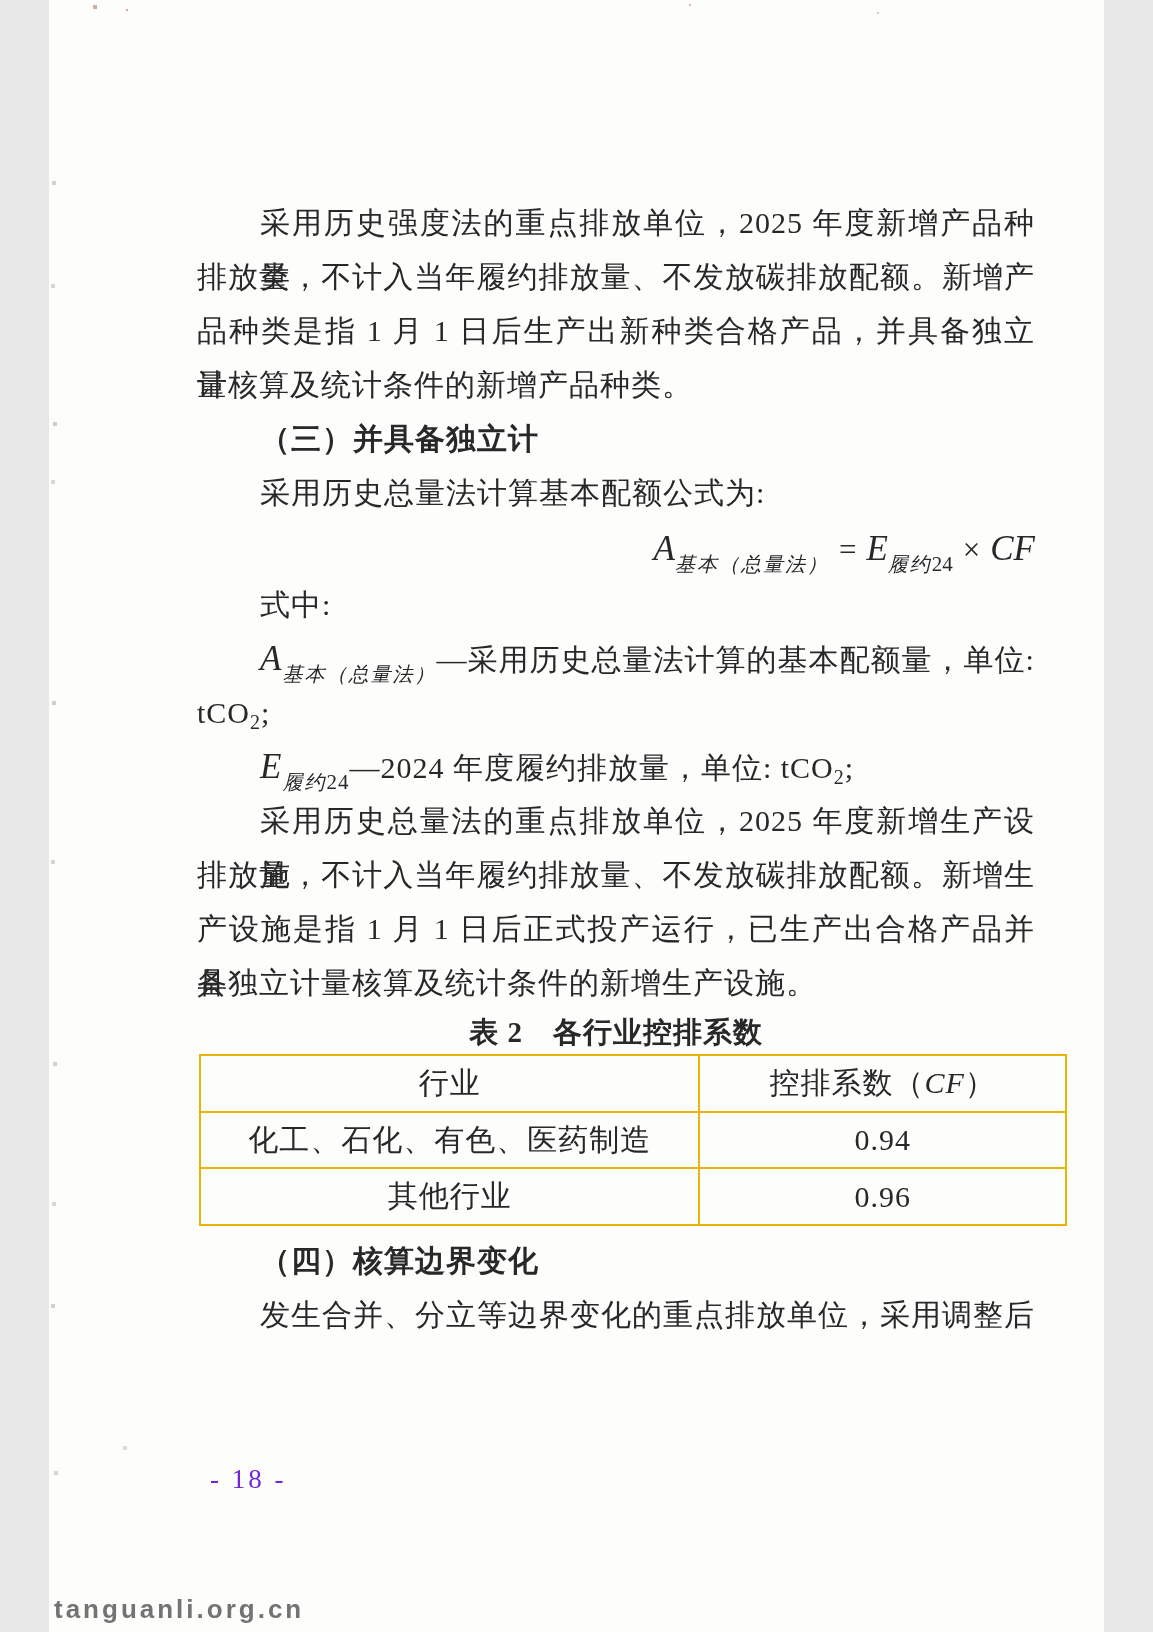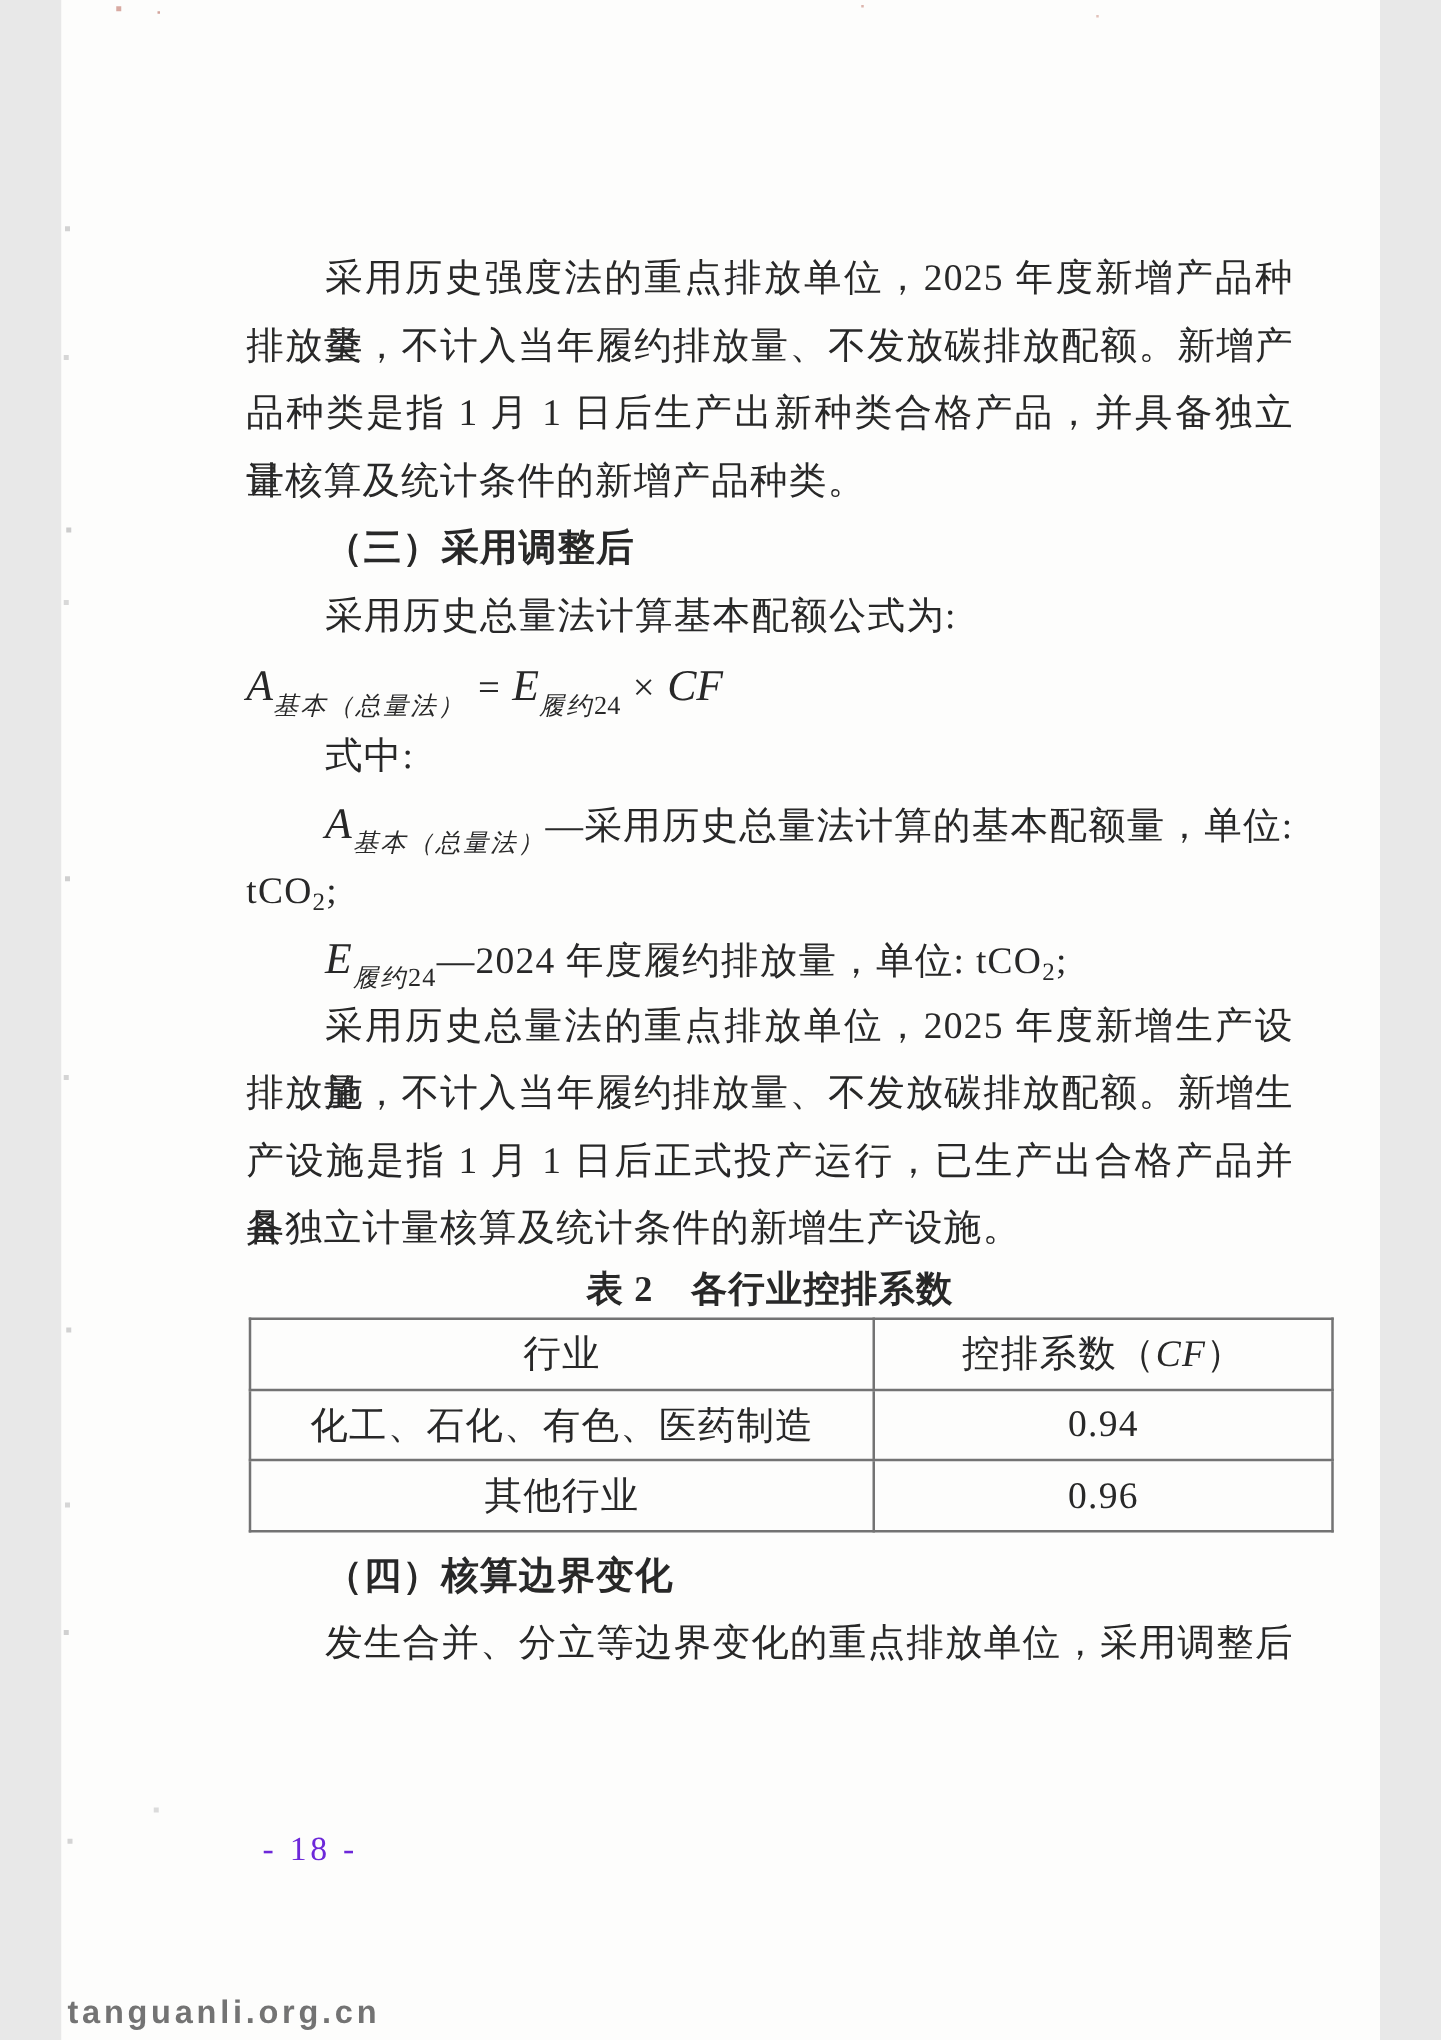--- a/index.html
+++ b/index.html
@@ -30,21 +30,21 @@
     white-space: normal;
     text-align: justify;
     text-align-last: justify;
   }
   .indent { padding-left: 63px; }
   .heading { font-weight: bold; }
   
   .formula-row {
     height: 58px;
     line-height: 58px;
-    text-align: left;
+    text-align: right;
     white-space: nowrap;
   }
   .fvar { font-style: italic; font-size: 35px; }
   .fsub {
     font-size: 20px;
     font-style: italic;
     vertical-align: -11px;
     letter-spacing: 2px;
   }
   .fsubnum { font-size: 21px; font-style: normal; vertical-align: -11px; }
@@ -60,21 +60,21 @@
     font-weight: bold;
     letter-spacing: 1px;
   }
   table.doc-table {
     border-collapse: collapse;
     table-layout: fixed;
     width: 868px;
     margin-left: 2px;
   }
   table.doc-table td {
-    border: 2px solid #737373;
+    border: 2px solid #eab308;
     text-align: center;
     font-size: 30px;
     letter-spacing: 1px;
     padding: 0;
   }
   tr.t-header td { height: 55px; }
   tr.t-row1 td { height: 54px; }
   tr.t-row2 td { height: 55px; }
   .col-industry { width: 57.7%; }
   .col-cf { width: 42.3%; }
@@ -129,21 +129,21 @@
 <div class="page">
   <div class="noise"></div>
 
   <main class="content">
 
     <div class="line just indent">采用历史强度法的重点排放单位，2025 年度新增产品种类</div>
     <div class="line just">排放量，不计入当年履约排放量、不发放碳排放配额。新增产</div>
     <div class="line just">品种类是指 1 月 1 日后生产出新种类合格产品，并具备独立计</div>
     <div class="line">量核算及统计条件的新增产品种类。</div>
 
-    <div class="line indent heading">（三）采用调整后</div>
+    <div class="line indent heading">（三）并具备独立计</div>
     <div class="line indent">采用历史总量法计算基本配额公式为:</div>
 
     <div class="formula-row">
       <span class="fvar">A</span><span class="fsub">基本（总量法）</span><span class="fop">=</span><span class="fvar">E</span><span class="fsub">履约</span><span class="fsubnum">24</span><span class="fop">×</span><span class="fvar">CF</span>
     </div>
 
     <div class="line indent">式中:</div>
 
     <div class="line indent">
       <span class="fvar">A</span><span class="fsub">基本（总量法）</span><span>—采用历史总量法计算的基本配额量，单位:</span>

